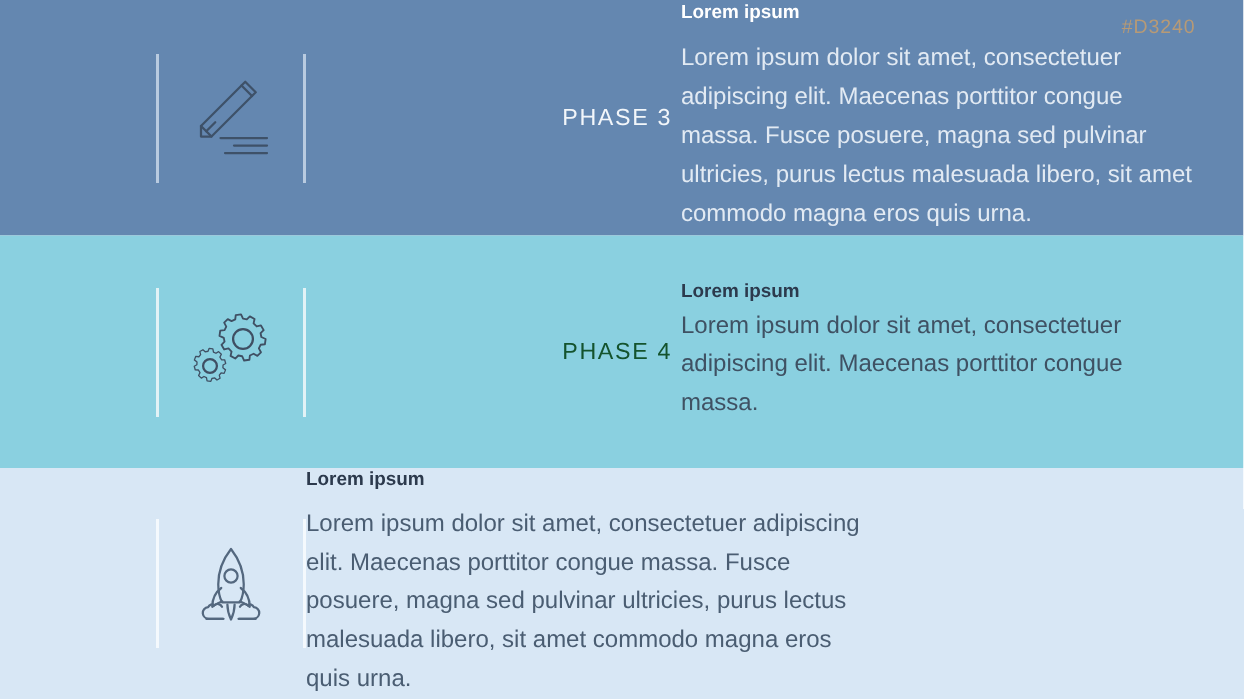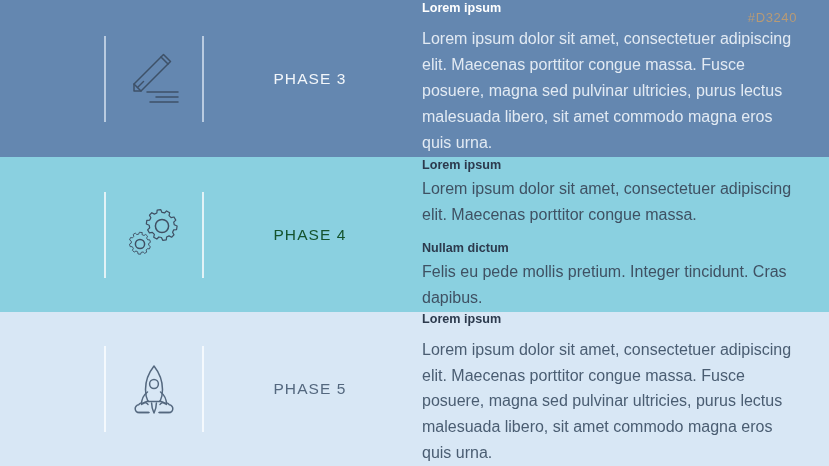--- a/index.html
+++ b/index.html
@@ -56,22 +56,23 @@
   .icon-wrap svg { display: block; }
   .band-1 .icon-wrap svg { stroke: #3e5168; }
   .band-2 .icon-wrap svg { stroke: #3f4f63; }
   .band-3 .icon-wrap svg { stroke: #54687f; }
 
   
   .phase-cell {
     flex: 0 0 218px;
     display: flex;
     align-items: center;
-    justify-content: center;
+    justify-content: flex-end;
     padding-right: 6px;
+    margin-left: 32px;
   }
   .phase-label {
     font-size: 15.5px;
     letter-spacing: 1.1px;
     font-weight: 400;
     white-space: nowrap;
   }
   .band-1 .phase-label { color: #f2f6fa; }
   .band-2 .phase-label { color: #14532d; }
   .band-3 .phase-label { color: #54687f; }
@@ -175,24 +176,20 @@
       </div>
     </div>
     <div class="phase-cell">
       <div class="phase-label">PHASE 4</div>
     </div>
     <div class="text-cell">
       <div class="blk">
         <div class="heading">Lorem ipsum</div>
         <div class="body">Lorem ipsum dolor sit amet, consectetuer adipiscing elit. Maecenas porttitor congue massa.</div>
       </div>
-      <div class="blk">
-        <div class="heading">Nullam dictum</div>
-        <div class="body">Felis eu pede mollis pretium. Integer tincidunt. Cras dapibus.</div>
-      </div>
     </div>
   </section>
 
   <section class="band band-3">
     <div class="icon-cell">
       <div class="divider left"></div>
       <div class="divider right"></div>
       <div class="icon-wrap">
         <svg width="62" height="58" viewBox="0 0 62 58" fill="none" stroke-width="1.5" stroke-linecap="round" stroke-linejoin="round">
 
@@ -209,23 +206,20 @@
                    C13.5 45 12 46.8 12.2 49 C12.4 51 14.2 52.5 16.3 52.5
                    L25.5 52.5"></path>
           <path d="M37 44.5 C38 42.5 40.5 42 42 43.5 C43.5 42.5 45.5 43 46.2 44.8
                    C48.5 45 50 46.8 49.8 49 C49.6 51 47.8 52.5 45.7 52.5
                    L36.5 52.5"></path>
           <path d="M14.5 52.5 L26 52.5"></path>
           <path d="M36 52.5 L47.5 52.5"></path>
         </svg>
       </div>
     </div>
-    <div class="phase-cell">
-      <div class="phase-label">PHASE 5</div>
-    </div>
     <div class="text-cell">
       <div class="blk">
         <div class="heading">Lorem ipsum</div>
         <div class="body">Lorem ipsum dolor sit amet, consectetuer adipiscing elit. Maecenas porttitor congue massa. Fusce posuere, magna sed pulvinar ultricies, purus lectus malesuada libero, sit amet commodo magna eros quis urna.</div>
       </div>
     </div>
   </section>
 
   <div class="watermark">#D3240</div>
 

